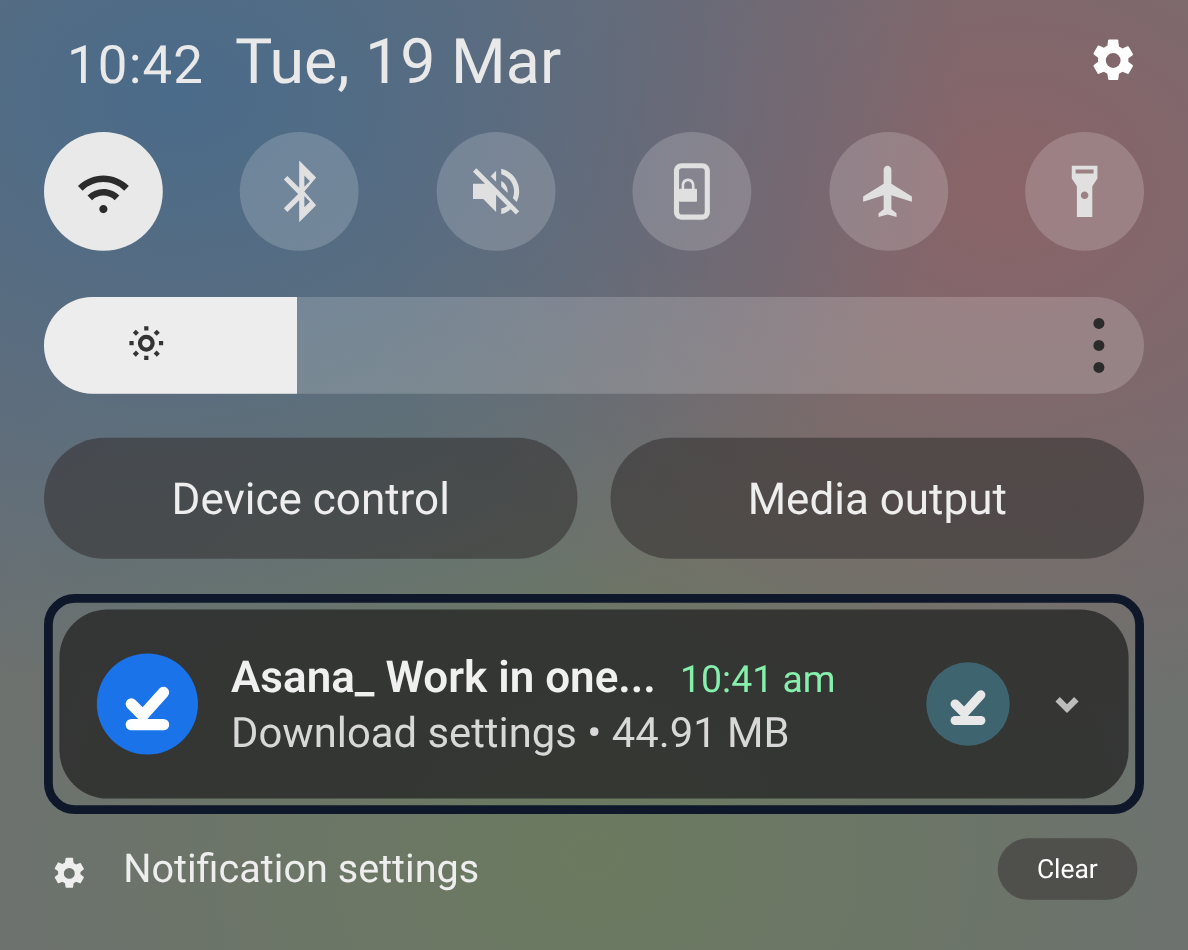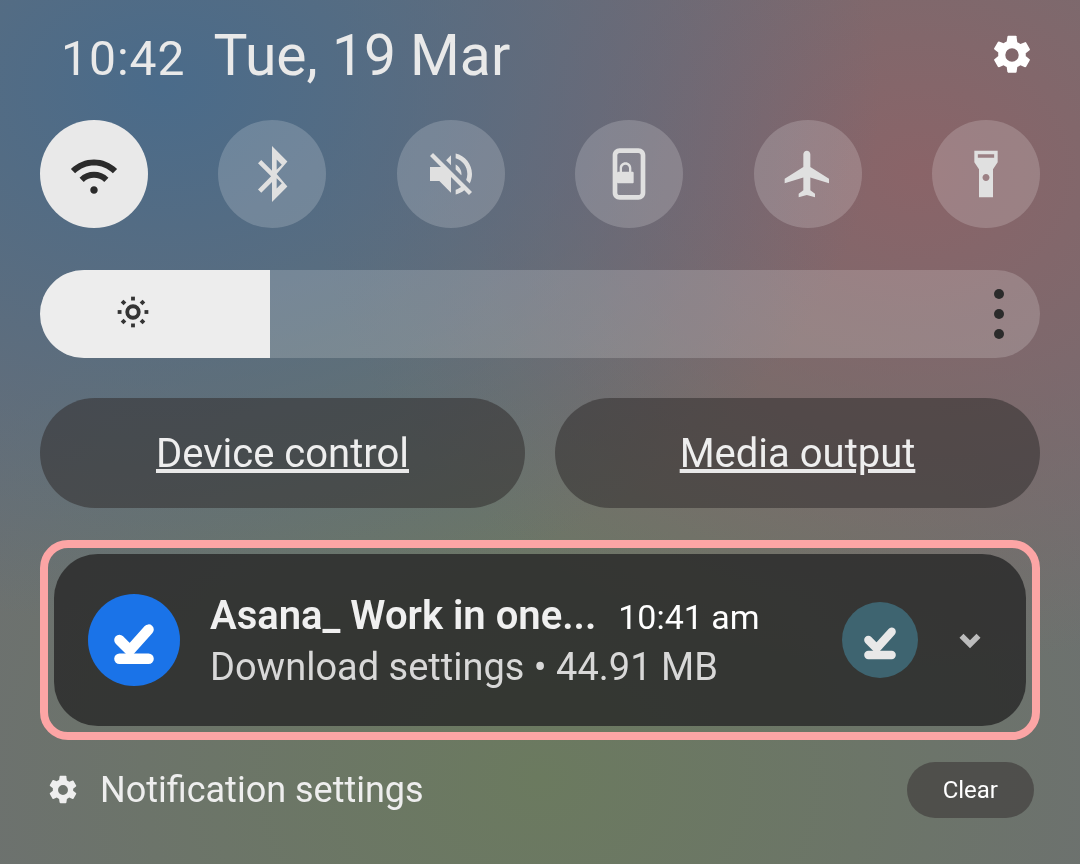--- a/index.html
+++ b/index.html
@@ -26,39 +26,39 @@
   .qs-tile svg { width:56px; height:56px; fill:#e0e0e0; }
   .qs-tile.active svg { fill:#2b2b2b; }
 
   .brightness { position:relative; margin-top:42px; height:88px; border-radius:44px; background:rgba(255,255,255,0.18); display:flex; align-items:center; cursor:pointer; }
   .brightness-fill { position:absolute; left:0; top:0; bottom:0; width:23%; background:#ededed; border-radius:44px 0 0 44px; }
   .brightness-icon { position:relative; margin-left:70px; }
   .brightness-icon svg { width:46px; height:46px; fill:none; stroke:#343434; stroke-width:2; }
   .brightness-more { position:absolute; right:36px; top:50%; transform:translateY(-50%); display:flex; flex-direction:column; gap:10px; cursor:pointer; }
   .brightness-more .dot { width:10px; height:10px; border-radius:50%; background:#2b2b2b; }
 
-  .pill-row { display:flex; gap:30px; margin-top:40px;text-decoration:underline; }
+  .pill-row { display:flex; gap:30px; margin-top:40px; }
   .pill { flex:1; height:110px; border-radius:55px; background:rgba(50,45,45,0.55); display:flex; align-items:center; justify-content:center; font-size:40px; color:#eee; cursor:pointer; }
 
-  .notif-wrap { margin-top:32px; padding:6px; border:8px solid #fca5a5; border-radius:28px; }
+  .notif-wrap { margin-top:32px; padding:6px; border:8px solid #0f172a; border-radius:28px; }
   .notif { background:rgba(40,40,40,0.82); border-radius:44px; height:172px; display:flex; align-items:center; padding:0 34px; gap:30px; cursor:pointer; position:relative; }
   .notif-icon { width:92px; height:92px; border-radius:50%; background:#1a73e8; display:flex; align-items:center; justify-content:center; flex-shrink:0; }
   .notif-icon svg { width:50px; height:50px; fill:none; stroke:#fff; stroke-width:5; stroke-linecap:round; }
   .notif-body { flex:1; min-width:0; }
   .notif-title-row { display:flex; align-items:baseline; gap:22px; }
   .notif-title { font-size:40px; font-weight:600; color:#f0f0f0; white-space:nowrap; overflow:hidden; text-overflow:ellipsis; max-width:470px; }
-  .notif-time { font-size:34px; color:#ffffff; }
+  .notif-time { font-size:34px; color:#86efac; }
   .notif-sub { font-size:38px; color:#d8d8d8; margin-top:6px; white-space:nowrap; }
   .notif-action { width:76px; height:76px; border-radius:50%; background:#3e6470; display:flex; align-items:center; justify-content:center; flex-shrink:0; cursor:pointer; }
   .notif-action svg { width:40px; height:40px; fill:none; stroke:#e8e8e8; stroke-width:5; stroke-linecap:round; }
   .notif-expand { width:44px; height:44px; display:flex; align-items:center; justify-content:center; cursor:pointer; flex-shrink:0; }
   .notif-expand svg { width:34px; height:34px; fill:none; stroke:#bcbcbc; stroke-width:4; }
 
   .footer { display:flex; align-items:center; justify-content:space-between; margin-top:22px; padding:0 6px; }
-  .footer-left { display:flex; align-items:center; gap:20px; font-size:36px; color:#eee; cursor:pointer; }
+  .footer-left { display:flex; align-items:flex-end; gap:32px; font-size:36px; color:#eee; cursor:pointer; }
   .footer-left svg { width:34px; height:34px; fill:#eee; }
   .clear-btn { background:rgba(60,55,55,0.6); color:#ffffff; font-size:24px; padding:14px 36px; border-radius:40px; cursor:pointer; }
 </style>
 </head>
 <body>
 
 <div class="statusbar">
   <div class="time-date">
     <span class="time">10:42</span>
     <span class="date">Tue, 19 Mar</span>

